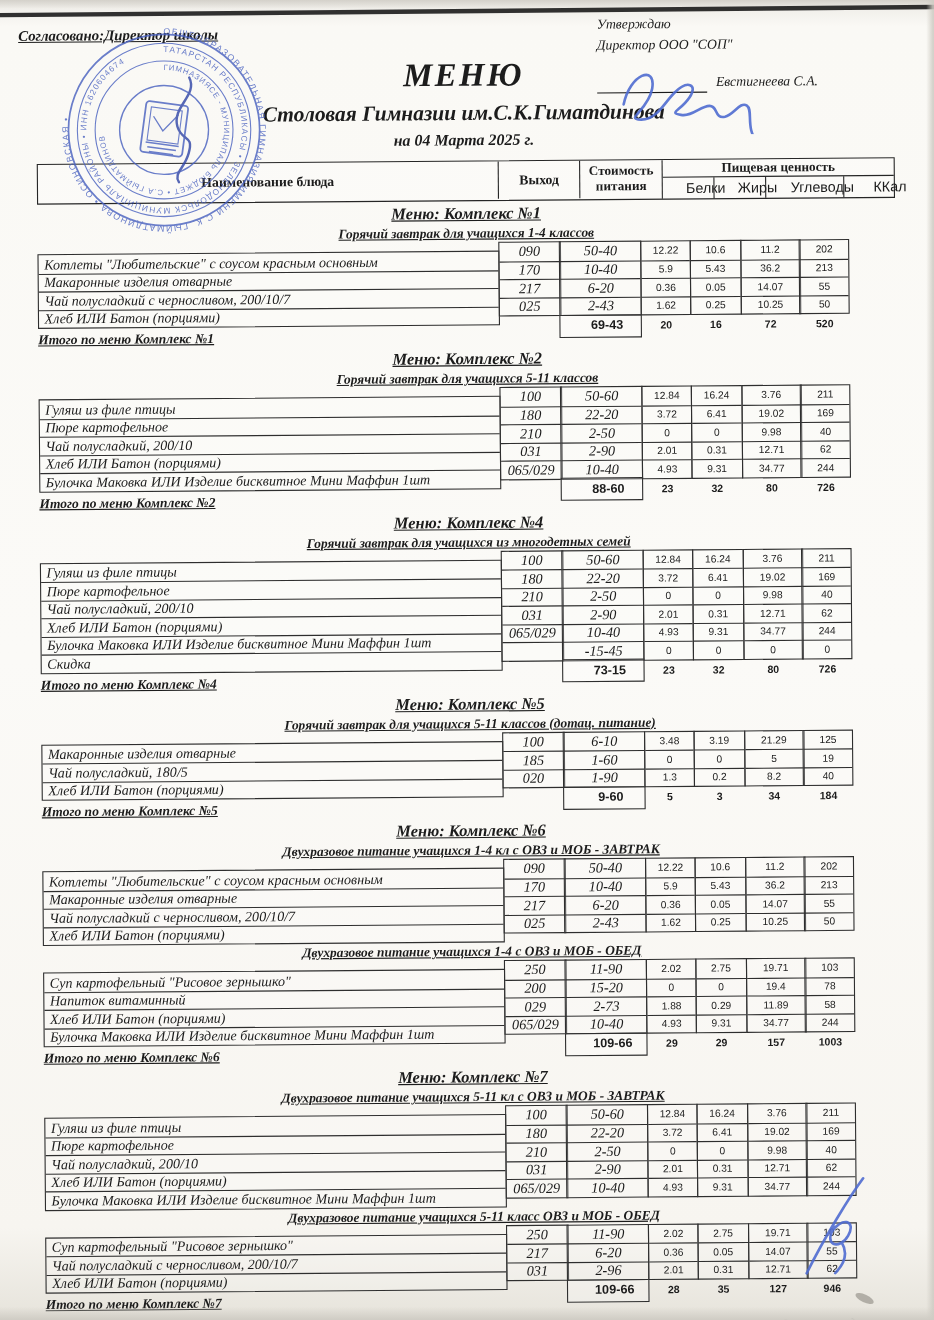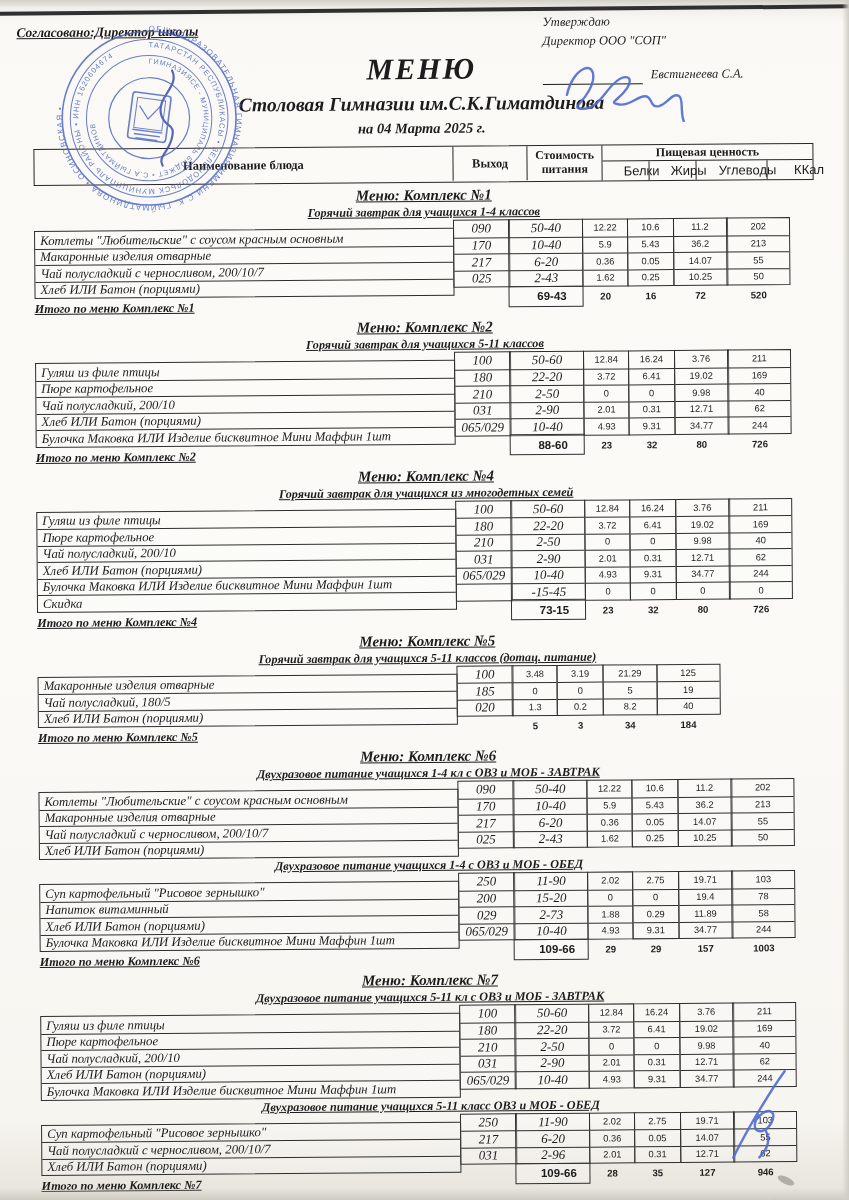--- a/index.html
+++ b/index.html
@@ -53,21 +53,21 @@
   .tbl{display:flex;align-items:flex-start;}
   .colwrap{box-sizing:border-box;}
   .colwrap+.colwrap{margin-left:-1.3px;}
   .box{border:1.3px solid #2e2e2e;box-sizing:border-box;background:rgba(255,255,255,.2);}
   .cell{box-sizing:border-box;height:16.5px;}
   .box .cell+.cell{border-top:1.1px solid #2e2e2e;}
   .names-wrap{width:420px;margin-top:8px;}
   .name-cell{display:flex;align-items:flex-end;padding:0 0 1px 5px;font-style:italic;font-size:12.8px;line-height:1;white-space:nowrap;}
   .out-wrap{width:57px;}
   .cost-wrap{width:75px;}
-  .nut-wrap.w0{width:46px}.nut-wrap.w1{width:47px}.nut-wrap.w2{width:55px}.nut-wrap.w3{width:64px}
+  .nut-wrap.w0{width:46px}.nut-wrap.w1{width:47px}.nut-wrap.w2{width:55px}.nut-wrap.w3{width:46px}
   .vcell{display:flex;align-items:center;justify-content:center;font-style:italic;font-size:13px;}
   .ncell{font-style:normal;font-family:"Liberation Sans",sans-serif;font-size:9.3px;}
   .itogo-label{margin-top:3px;font-weight:bold;font-style:italic;font-size:12.3px;text-decoration:underline;white-space:nowrap;}
   .cost-total{margin-top:-1.3px;border:1.5px solid #2e2e2e;height:21px;display:flex;align-items:center;justify-content:center;
     font-weight:bold;font-size:11.5px;font-family:"Liberation Sans",sans-serif;box-sizing:border-box;background:rgba(255,255,255,.25);padding-left:11px;}
   .nut-total{height:19px;display:flex;align-items:center;justify-content:center;font-weight:bold;font-size:9.6px;font-family:"Liberation Sans",sans-serif;}
 
   
   .footer{display:flex;flex-direction:column;align-items:flex-end;padding-right:6px;margin-top:8px;gap:11px;font-style:italic;font-size:12.3px;}
   .footer-row{display:flex;align-items:flex-end;gap:8px;}
@@ -385,20 +385,28 @@
                 </div>
                 <div class="itogo-label">Итого по меню Комплекс №5</div>
               </div>
               <div class="colwrap out-wrap">
                 <div class="box">
                   <div class="cell vcell ">100</div>
                   <div class="cell vcell ">185</div>
                   <div class="cell vcell ">020</div>
                 </div>
               </div>
+              <div class="colwrap cost-wrap">
+                <div class="box">
+                  <div class="cell vcell ">6-10</div>
+                  <div class="cell vcell ">1-60</div>
+                  <div class="cell vcell ">1-90</div>
+                </div>
+                <div class="cost-total">9-60</div>
+              </div>
               <div class="colwrap nut-wrap w0">
                 <div class="box">
                   <div class="cell vcell ncell">3.48</div>
                   <div class="cell vcell ncell">0</div>
                   <div class="cell vcell ncell">1.3</div>
                 </div>
                 <div class="nut-total">5</div>
               </div>
               <div class="colwrap nut-wrap w1">
                 <div class="box">

